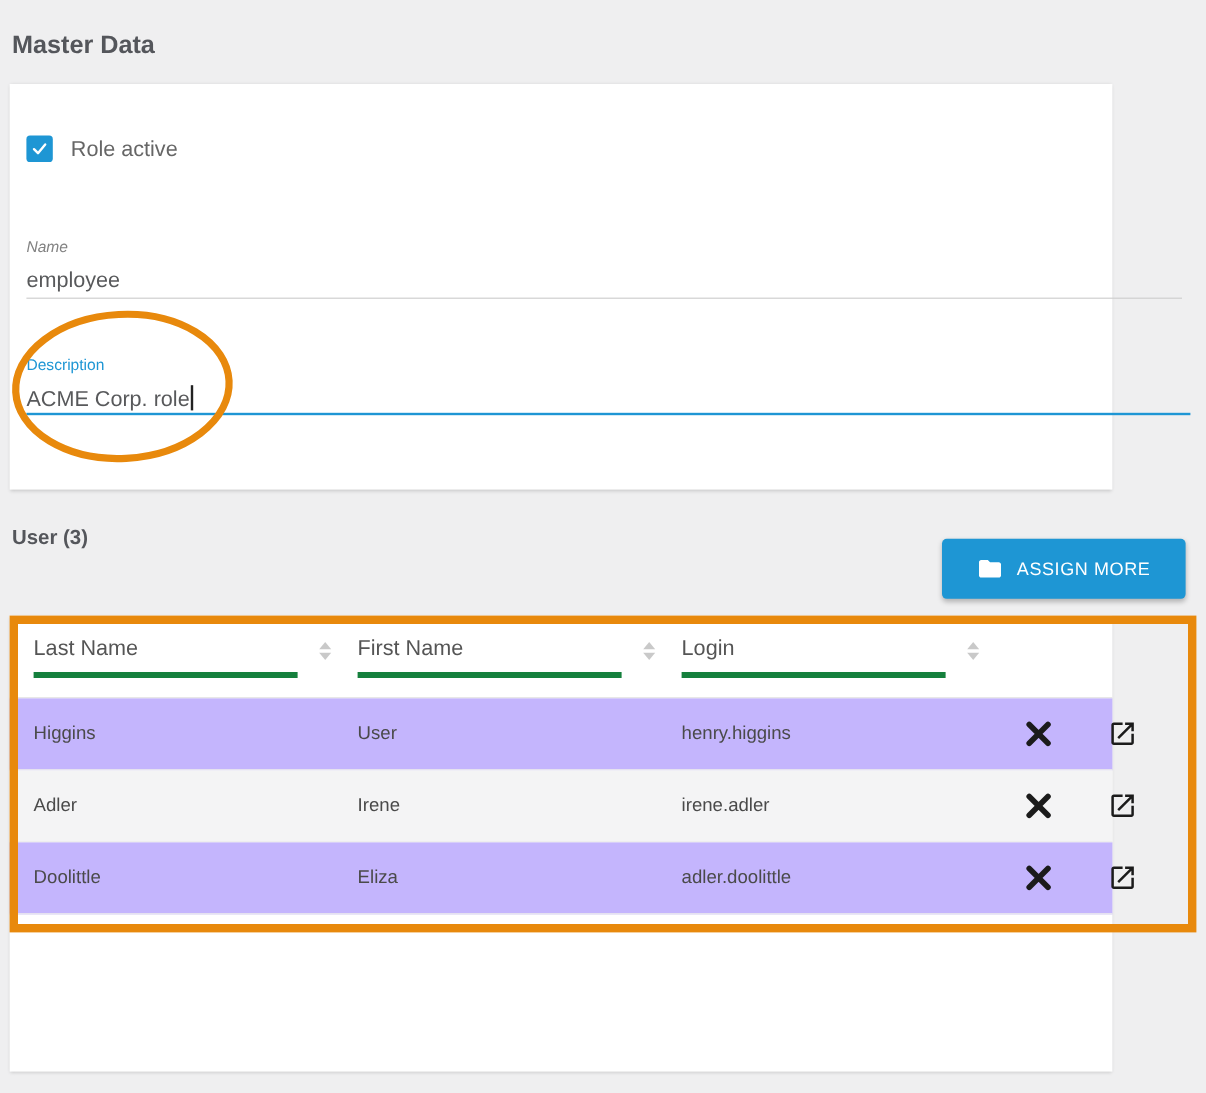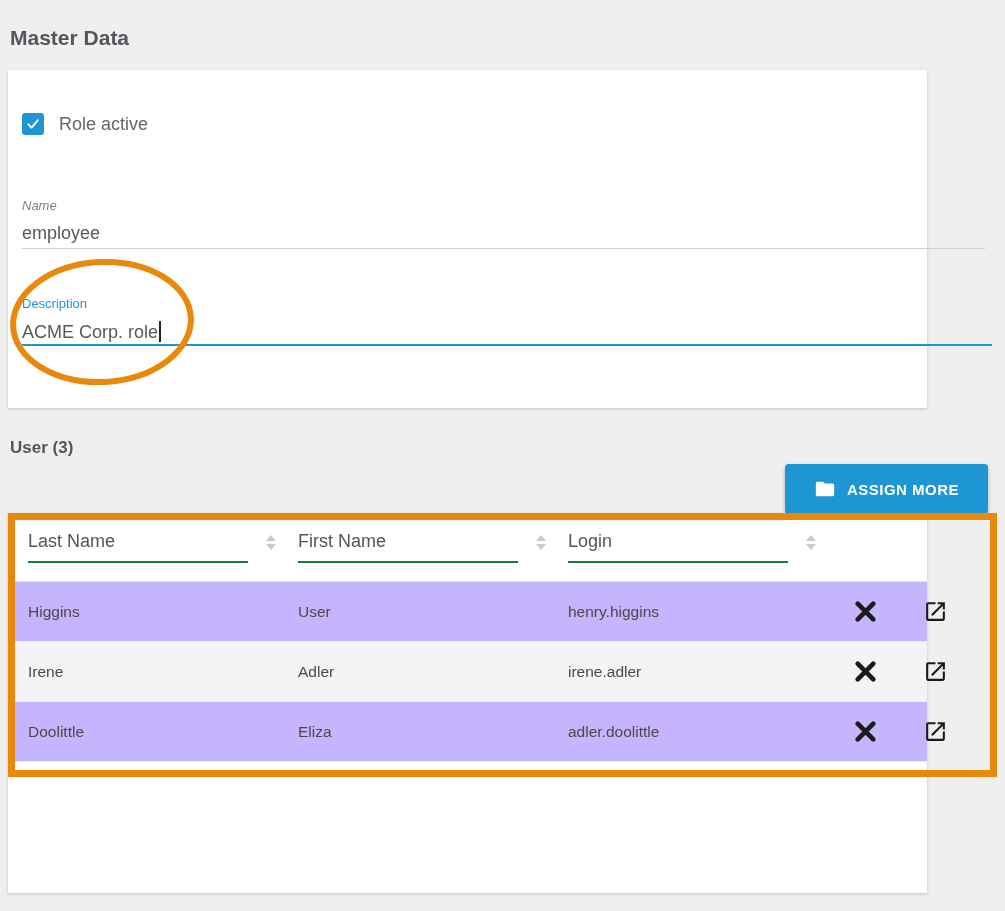--- a/index.html
+++ b/index.html
@@ -68,27 +68,27 @@
     margin-left: 1px;
     vertical-align: -4px;
   }
 
   
   .section-title {
     position: absolute; left: 10px; top: 438px;
     font-size: 17px; font-weight: bold; color: #54565b;
   }
   .assign-btn {
-    position: absolute; left: 785px; top: 464px;
+    position: absolute; left: 785px; top: 449px;
     width: 203px; height: 50px;
     background: var(--accent-blue, #1e96d4);
     border: none; border-radius: 4px;
     color: #fff;
     font-family: "Liberation Sans", sans-serif;
-    font-size: 15px; font-weight: 700; letter-spacing: .5px;
+    font-size: 15px; font-weight: 400; letter-spacing: .5px;
     display: flex; align-items: center; justify-content: center; gap: 11px;
     box-shadow: 0 2px 4px rgba(0,0,0,.25);
     cursor: pointer;
   }
   .assign-btn svg { width: 22px; height: 22px; }
 
   
   .table-card { top: 513px; height: 380px; }
   .thead, .trow {
     display: grid;
@@ -96,21 +96,21 @@
     padding-left: 20px;
     align-items: center;
   }
   .thead { height: 69px; border-bottom: 1px solid #e2e2e2; }
   .th { position: relative; height: 100%; display: flex; align-items: center; cursor: pointer; }
   .th-label {
     display: inline-block;
     width: 220px;
     font-size: 18px; color: #555;
     padding-bottom: 9px;
-    border-bottom: 2px solid #15803d;
+    border-bottom: 5px solid #15803d;
     margin-top: 0;
   }
   .sort {
     position: absolute; left: 238px; top: 22px;
     display: flex; flex-direction: column; gap: 3px;
   }
   .sort .up { width: 0; height: 0; border-left: 5px solid transparent; border-right: 5px solid transparent; border-bottom: 6px solid #c9c9c9; }
   .sort .dn { width: 0; height: 0; border-left: 5px solid transparent; border-right: 5px solid transparent; border-top: 6px solid #c9c9c9; }
 
   .trow { height: 60px; border-bottom: 1px solid #ededed; font-size: 15.5px; color: #4a4a4a; background: #c4b5fd; cursor: pointer; }
@@ -213,22 +213,22 @@
       <div class="action">
         <button class="icon-btn">
           <svg viewBox="0 0 24 24">
               <path d="M19 19H5V5h7V3H5c-1.1 0-2 .9-2 2v14c0 1.1.9 2 2 2h14c1.1 0 2-.9 2-2v-7h-2v7zM14 3v2h3.59l-9.83 9.83 1.41 1.41L19 6.41V10h2V3h-7z" fill="#1b1b1b"></path>
             </svg>
         </button>
       </div>
     </div>
 
     <div class="trow alt">
+      <div>Adler</div>
       <div>Irene</div>
-      <div>Adler</div>
       <div>irene.adler</div>
       <div class="action">
         <button class="icon-btn">
           <svg viewBox="0 0 24 24">
               <path d="M4.5 4.5L19.5 19.5M19.5 4.5L4.5 19.5" fill="none" stroke="#1b1b1b" stroke-width="4.5" stroke-linecap="round"></path>
             </svg>
         </button>
       </div>
       <div class="action">
         <button class="icon-btn">

